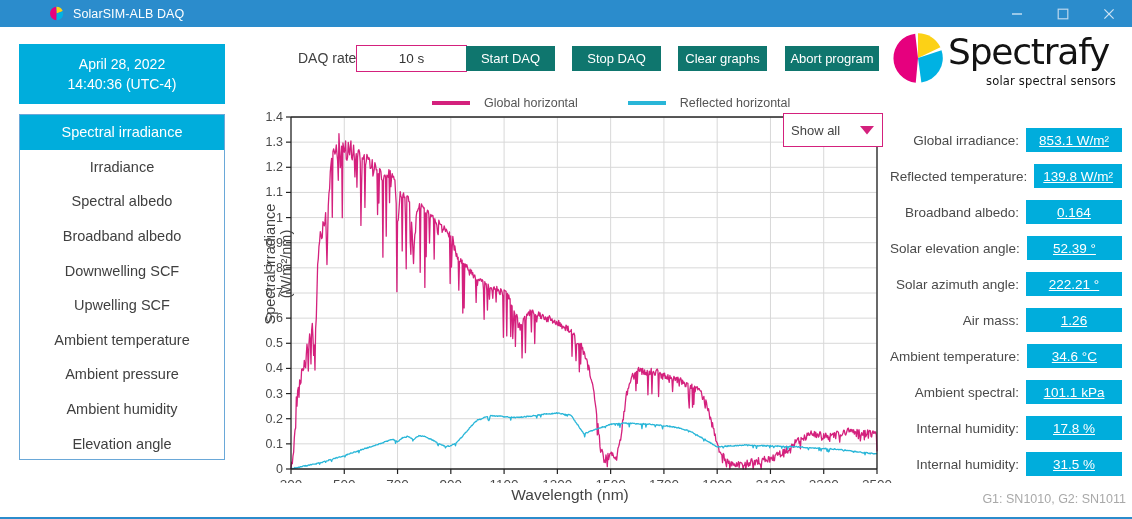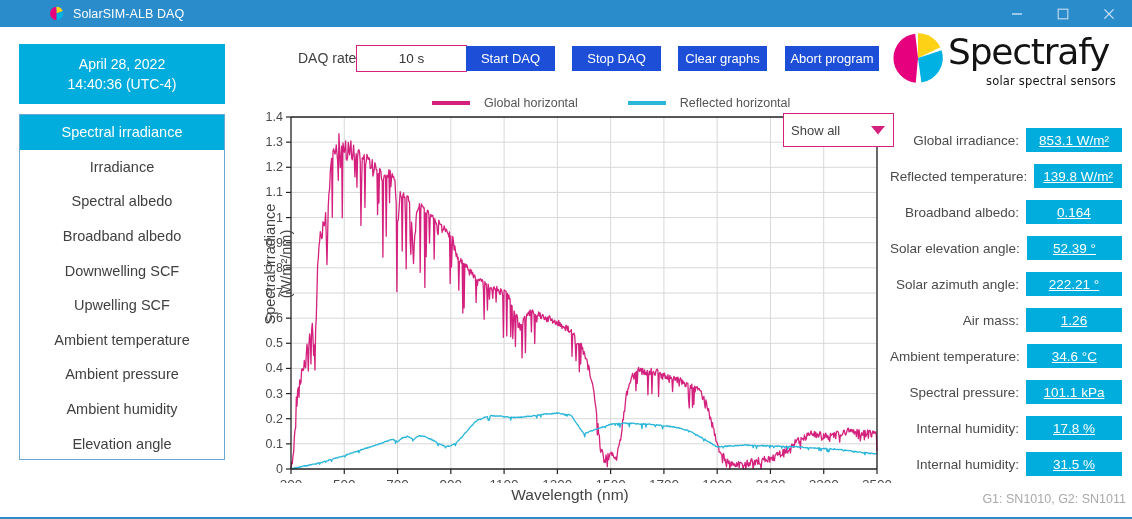--- a/index.html
+++ b/index.html
@@ -53,21 +53,21 @@
   .daq-label {
     position:absolute; left:298px; top:50px; font-size:14px; color:#404040;
   }
   .daq-input {
     position:absolute; left:356px; top:45px; width:111px; height:27px;
     border:1.5px solid #d4217d; background:#ffffff;
     display:flex; align-items:center; justify-content:center;
     font-size:13.5px; color:#333;
   }
   .tbtn {
-    position:absolute; top:46px; height:25px; background:#1d4ed8;
+    position:absolute; top:46px; height:25px; background:#0f766e;
     color:#ffffff; font-size:13px;
     display:flex; align-items:center; justify-content:center;
     cursor:default; white-space:nowrap;
   }
   #btn-start { left:466px; width:89px; }
   #btn-stop  { left:572px; width:89px; }
   #btn-clear { left:678px; width:89px; }
   #btn-abort { left:785px; width:94px; }
 
   
@@ -95,21 +95,21 @@
     position:absolute; left:-62px; top:140px; width:190px;
     transform:rotate(-90deg); transform-origin:center center;
     text-align:center; font-size:14.5px; color:#444;
   }
   .xlabel {
     position:absolute; left:0px; top:378px; width:650px; text-align:center;
     font-size:15.5px; color:#444;
   }
 
   .showall {
-    position:absolute; left:538px; top:5px; width:111px; height:24px;
+    position:absolute; left:538px; top:5px; width:100px; height:24px;
     border:1.3px solid #d4217d; background:#ffffff;
     display:flex; align-items:center; padding:16px 7px;
     font-size:13px; color:#444;
   }
   .showall .caret { margin-left:auto; }
 
   .footnote {
     position:absolute; left:890px; top:492px; width:240px; text-align:right;
     font-size:12.5px; color:#a9a9a9; padding-right:4px;
   }
@@ -350,21 +350,21 @@
       </div>
       <div class="ro">
         <div class="ro-label">Air mass:</div>
         <div class="ro-val">1.26</div>
       </div>
       <div class="ro">
         <div class="ro-label">Ambient temperature:</div>
         <div class="ro-val">34.6 °C</div>
       </div>
       <div class="ro">
-        <div class="ro-label">Spectral pressure:</div>
+        <div class="ro-label">Ambient spectral:</div>
         <div class="ro-val">101.1 kPa</div>
       </div>
       <div class="ro">
         <div class="ro-label">Internal humidity:</div>
         <div class="ro-val">17.8 %</div>
       </div>
       <div class="ro">
         <div class="ro-label">Internal humidity:</div>
         <div class="ro-val">31.5 %</div>
       </div>

